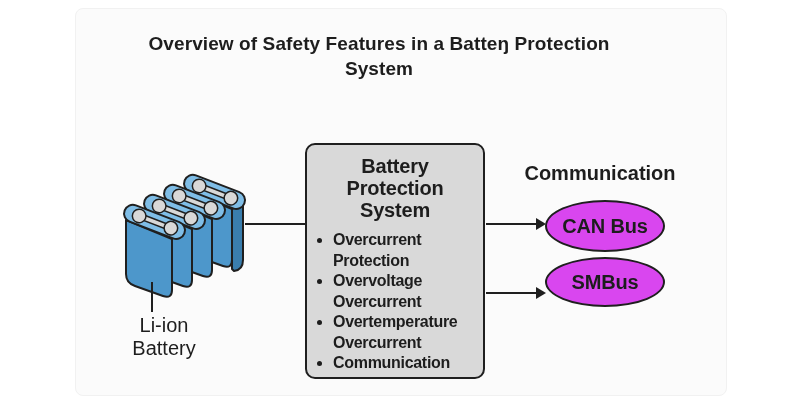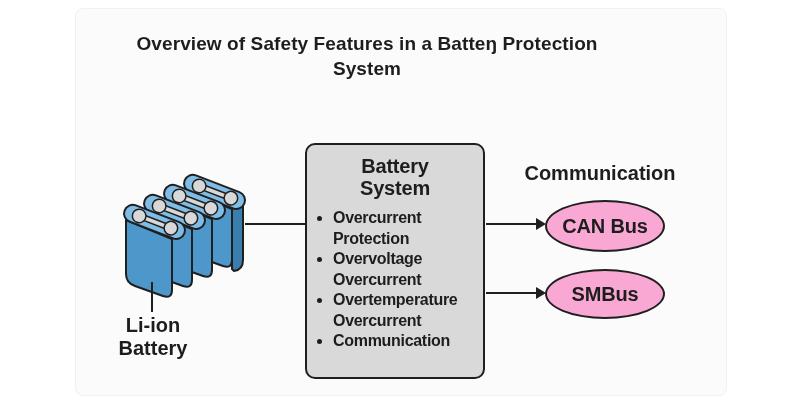--- a/index.html
+++ b/index.html
@@ -11,31 +11,31 @@
     overflow:hidden;
   }
   #stage { position:relative; width:800px; height:400px; }
 
   .panel {
     position:absolute; left:75px; top:8px; width:650px; height:386px;
     background:#fbfbfb; border:1px solid #f1f1f1; border-radius:8px;
   }
 
   .title {
-    position:absolute; left:82px; top:31px; width:570px;
+    position:absolute; left:94px; top:31px; width:570px;
     text-align:center; font-weight:bold; font-size:19px; line-height:25px;
     color:#1d1d1d; letter-spacing:0.1px;
   }
 
   
   .battery-svg { position:absolute; left:120px; top:162px; }
 
   .battery-label {
-    position:absolute; left:93px; top:314px; width:120px;
-    text-align:center; font-weight:bold; font-size:20px; line-height:23px;
+    position:absolute; left:104px; top:314px; width:120px;
+    text-align:center; font-weight:normal; font-size:20px; line-height:23px;
   }
 
   
   .prot-box {
     position:absolute; left:305px; top:143px; width:180px; height:236px;
     background:#d9d9d9; border:2px solid #1f1f1f; border-radius:10px;
     box-sizing:border-box;
   }
   .prot-box .heading {
     margin-top:10px; text-align:center; font-weight:bold;
@@ -57,27 +57,27 @@
     border-left:10px solid #1f1f1f;
   }
 
   
   .comm-heading {
     position:absolute; left:520px; top:162px; width:160px;
     text-align:center; font-weight:bold; font-size:20px;
   }
   .bus-ellipse {
     position:absolute; left:545px; width:120px;
-    background:#f9a8d4; border:2px solid #1f1f1f; border-radius:50%;
+    background:#d946ef; border:2px solid #1f1f1f; border-radius:50%;
     box-sizing:border-box;
     display:flex; align-items:center; justify-content:center;
     font-weight:bold; font-size:20px; letter-spacing:-0.2px;
   }
   #bus-can { top:200px; height:52px; }
-  #bus-smb { top:269px; height:50px; }
+  #bus-smb { top:257px; height:50px; }
 </style>
 </head>
 <body>
 
 <div id="stage">
 
   <div class="panel"></div>
 
   <div class="title">
     <div>Overview of Safety Features in a Batteŋ Protection</div>
@@ -135,20 +135,21 @@
   <div class="battery-label">
     <div>Li-ion</div>
     <div>Battery</div>
   </div>
 
   <div class="h-line" style="left:245px; top:223px; width:61px;"></div>
 
   <div class="prot-box">
     <div class="heading">
       <div>Battery</div>
+      <div>Protection</div>
       <div>System</div>
     </div>
     <ul>
       <li>Overcurrent Protection</li>
       <li>Overvoltage Overcurrent</li>
       <li>Overtemperature Overcurrent</li>
       <li>Communication</li>
     </ul>
   </div>
 

